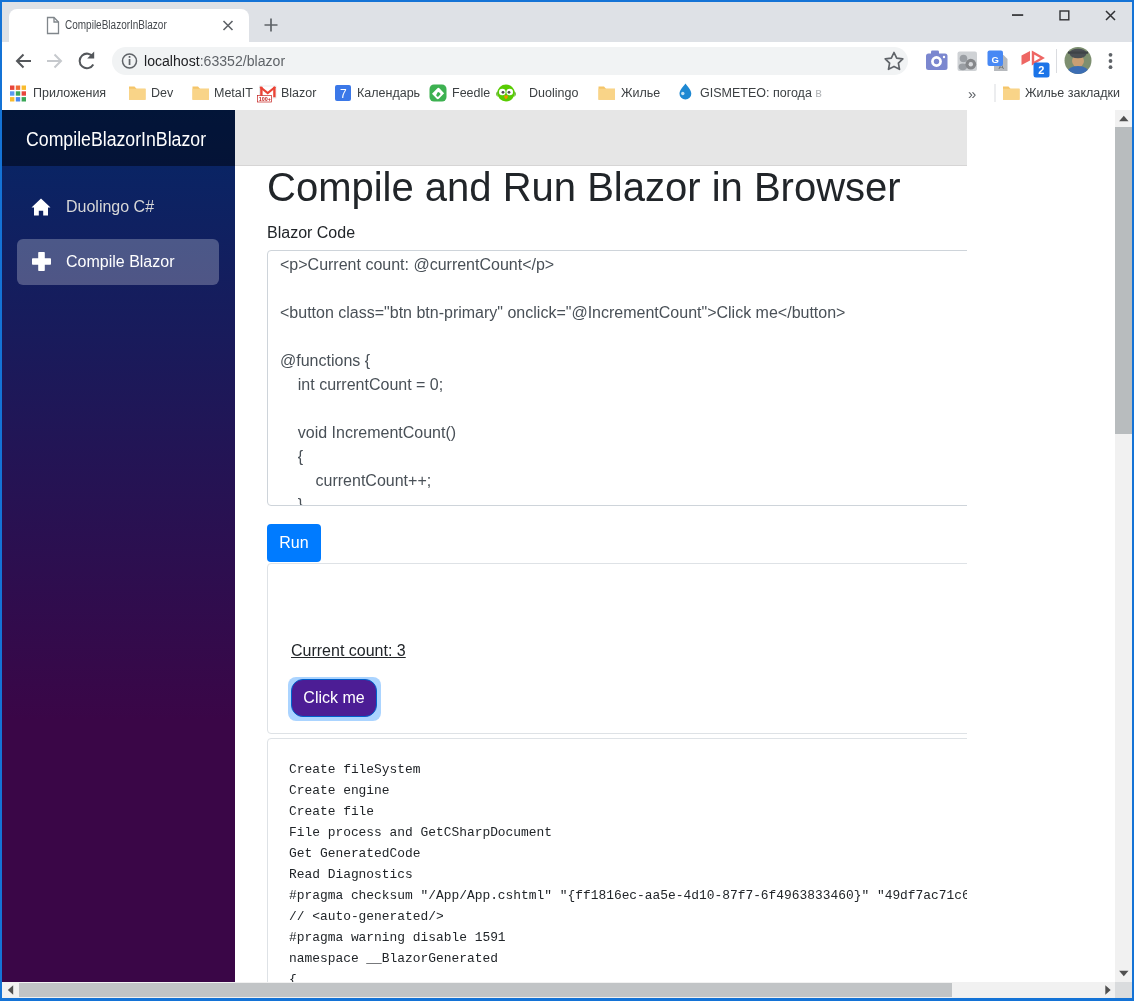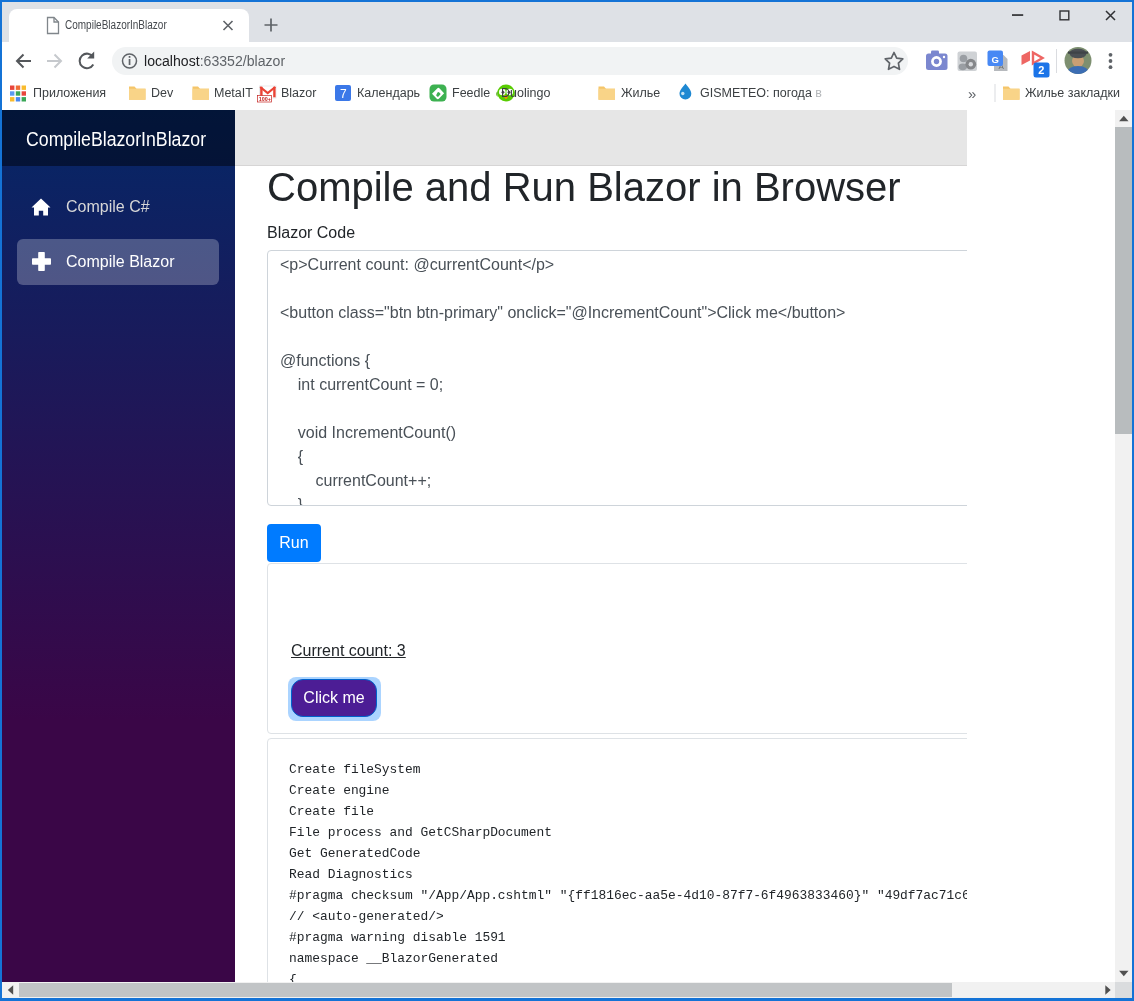--- a/index.html
+++ b/index.html
@@ -167,21 +167,21 @@
 
     <text x="968" y="99" font-size="15" fill="#5f6368" font-family="Liberation Sans">»</text>
     <rect x="994.5" y="84" width="1" height="18" fill="#dadce0"></rect>
   </svg>
   <div class="abs bktext" style="left:33px">Приложения</div>
   <div class="abs bktext" style="left:151px">Dev</div>
   <div class="abs bktext" style="left:214px">MetaIT</div>
   <div class="abs bktext" style="left:281px">Blazor</div>
   <div class="abs bktext" style="left:357px">Календарь</div>
   <div class="abs bktext" style="left:452px">Feedle</div>
-  <div class="abs bktext" style="left:501px">Duolingo</div>
+  <div class="abs bktext" style="left:529px">Duolingo</div>
   <div class="abs bktext" style="left:621px">Жилье</div>
   <div class="abs bktext" style="left:700px">GISMETEO: погода <span style="color:#b4b7ba">в</span></div>
   <div class="abs bktext" style="left:1025px">Жилье закладки</div>
   <div class="abs" id="page">
     <div class="abs" id="main">
       <div class="abs" id="toprow"></div>
       <h1 class="abs" id="h1main">Compile and Run Blazor in Browser</h1>
       <div class="abs" id="lblBlazor">Blazor Code</div>
       <div class="abs" id="ta">&lt;p&gt;Current count: @currentCount&lt;/p&gt;
 
@@ -216,21 +216,21 @@
     </div>
     <div class="abs" id="sidebar">
       <div class="abs" id="brand"></div>
       <div class="abs" id="brandtext">CompileBlazorInBlazor</div>
       <div class="abs" id="navactive"></div>
       <svg class="abs" width="233" height="400" viewBox="0 0 233 400" style="left:0;top:0">
         <path d="M39,88.5 L29.5,97.5 H32 V105.5 H36.8 V100.7 H41.2 V105.5 H46 V97.5 H48.5 Z" fill="#fff"></path>
         <rect x="30" y="148.2" width="19" height="6.6" rx="0.8" fill="#fff"></rect>
         <rect x="36.2" y="142" width="6.6" height="19" rx="0.8" fill="#fff"></rect>
       </svg>
-      <div class="abs navtext" style="left:64px;top:87.5px;color:#d7d7d7">Compile C#</div>
+      <div class="abs navtext" style="left:64px;top:87.5px;color:#d7d7d7">Duolingo C#</div>
       <div class="abs navtext" style="left:64px;top:142.5px;color:#ffffff">Compile Blazor</div>
     </div>
     <div class="abs" id="vsb"></div>
     <div class="abs" id="vthumb"></div>
     <div class="abs" id="hsb"></div>
     <div class="abs" id="hthumb"></div>
     <div class="abs" id="corner"></div>
     <svg class="abs" width="1130" height="888" viewBox="0 0 1130 888" style="left:0;top:0;pointer-events:none">
       <path d="M1117.1,11.2 h9.4 L1121.8,5.8 Z" fill="#505050"></path>
       <path d="M1117.1,860.8 h9.4 L1121.8,866.2 Z" fill="#505050"></path>

